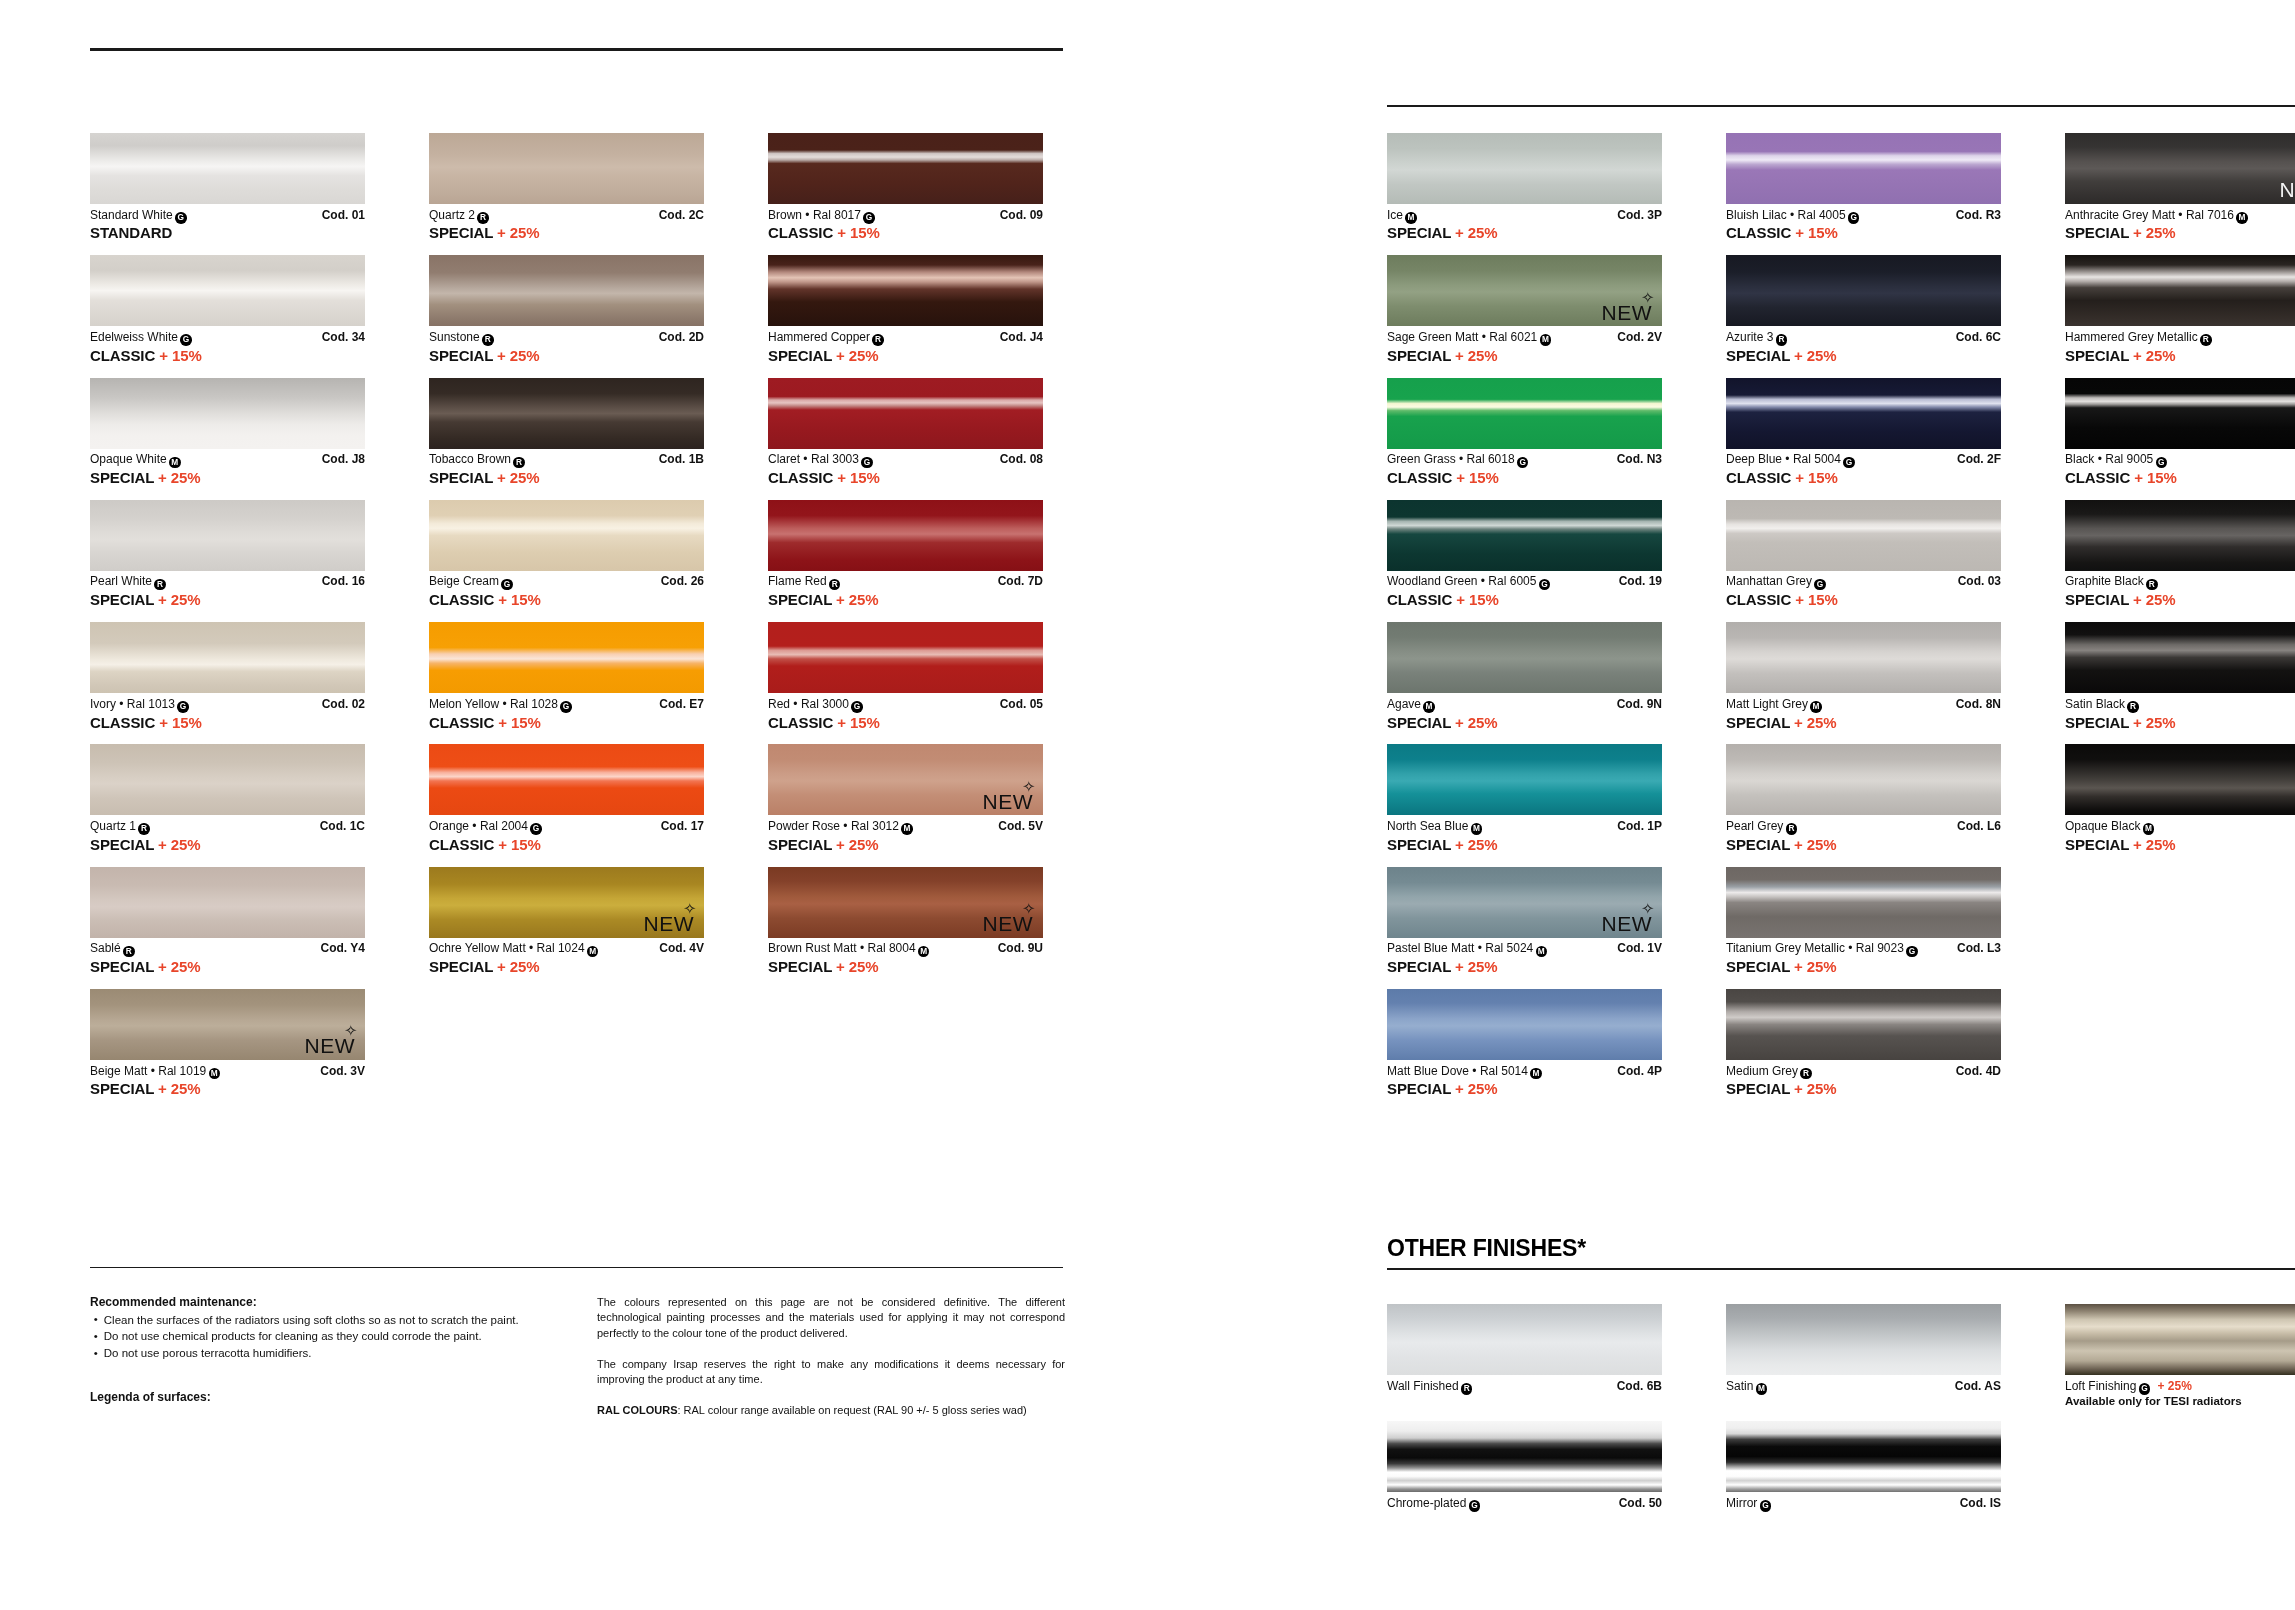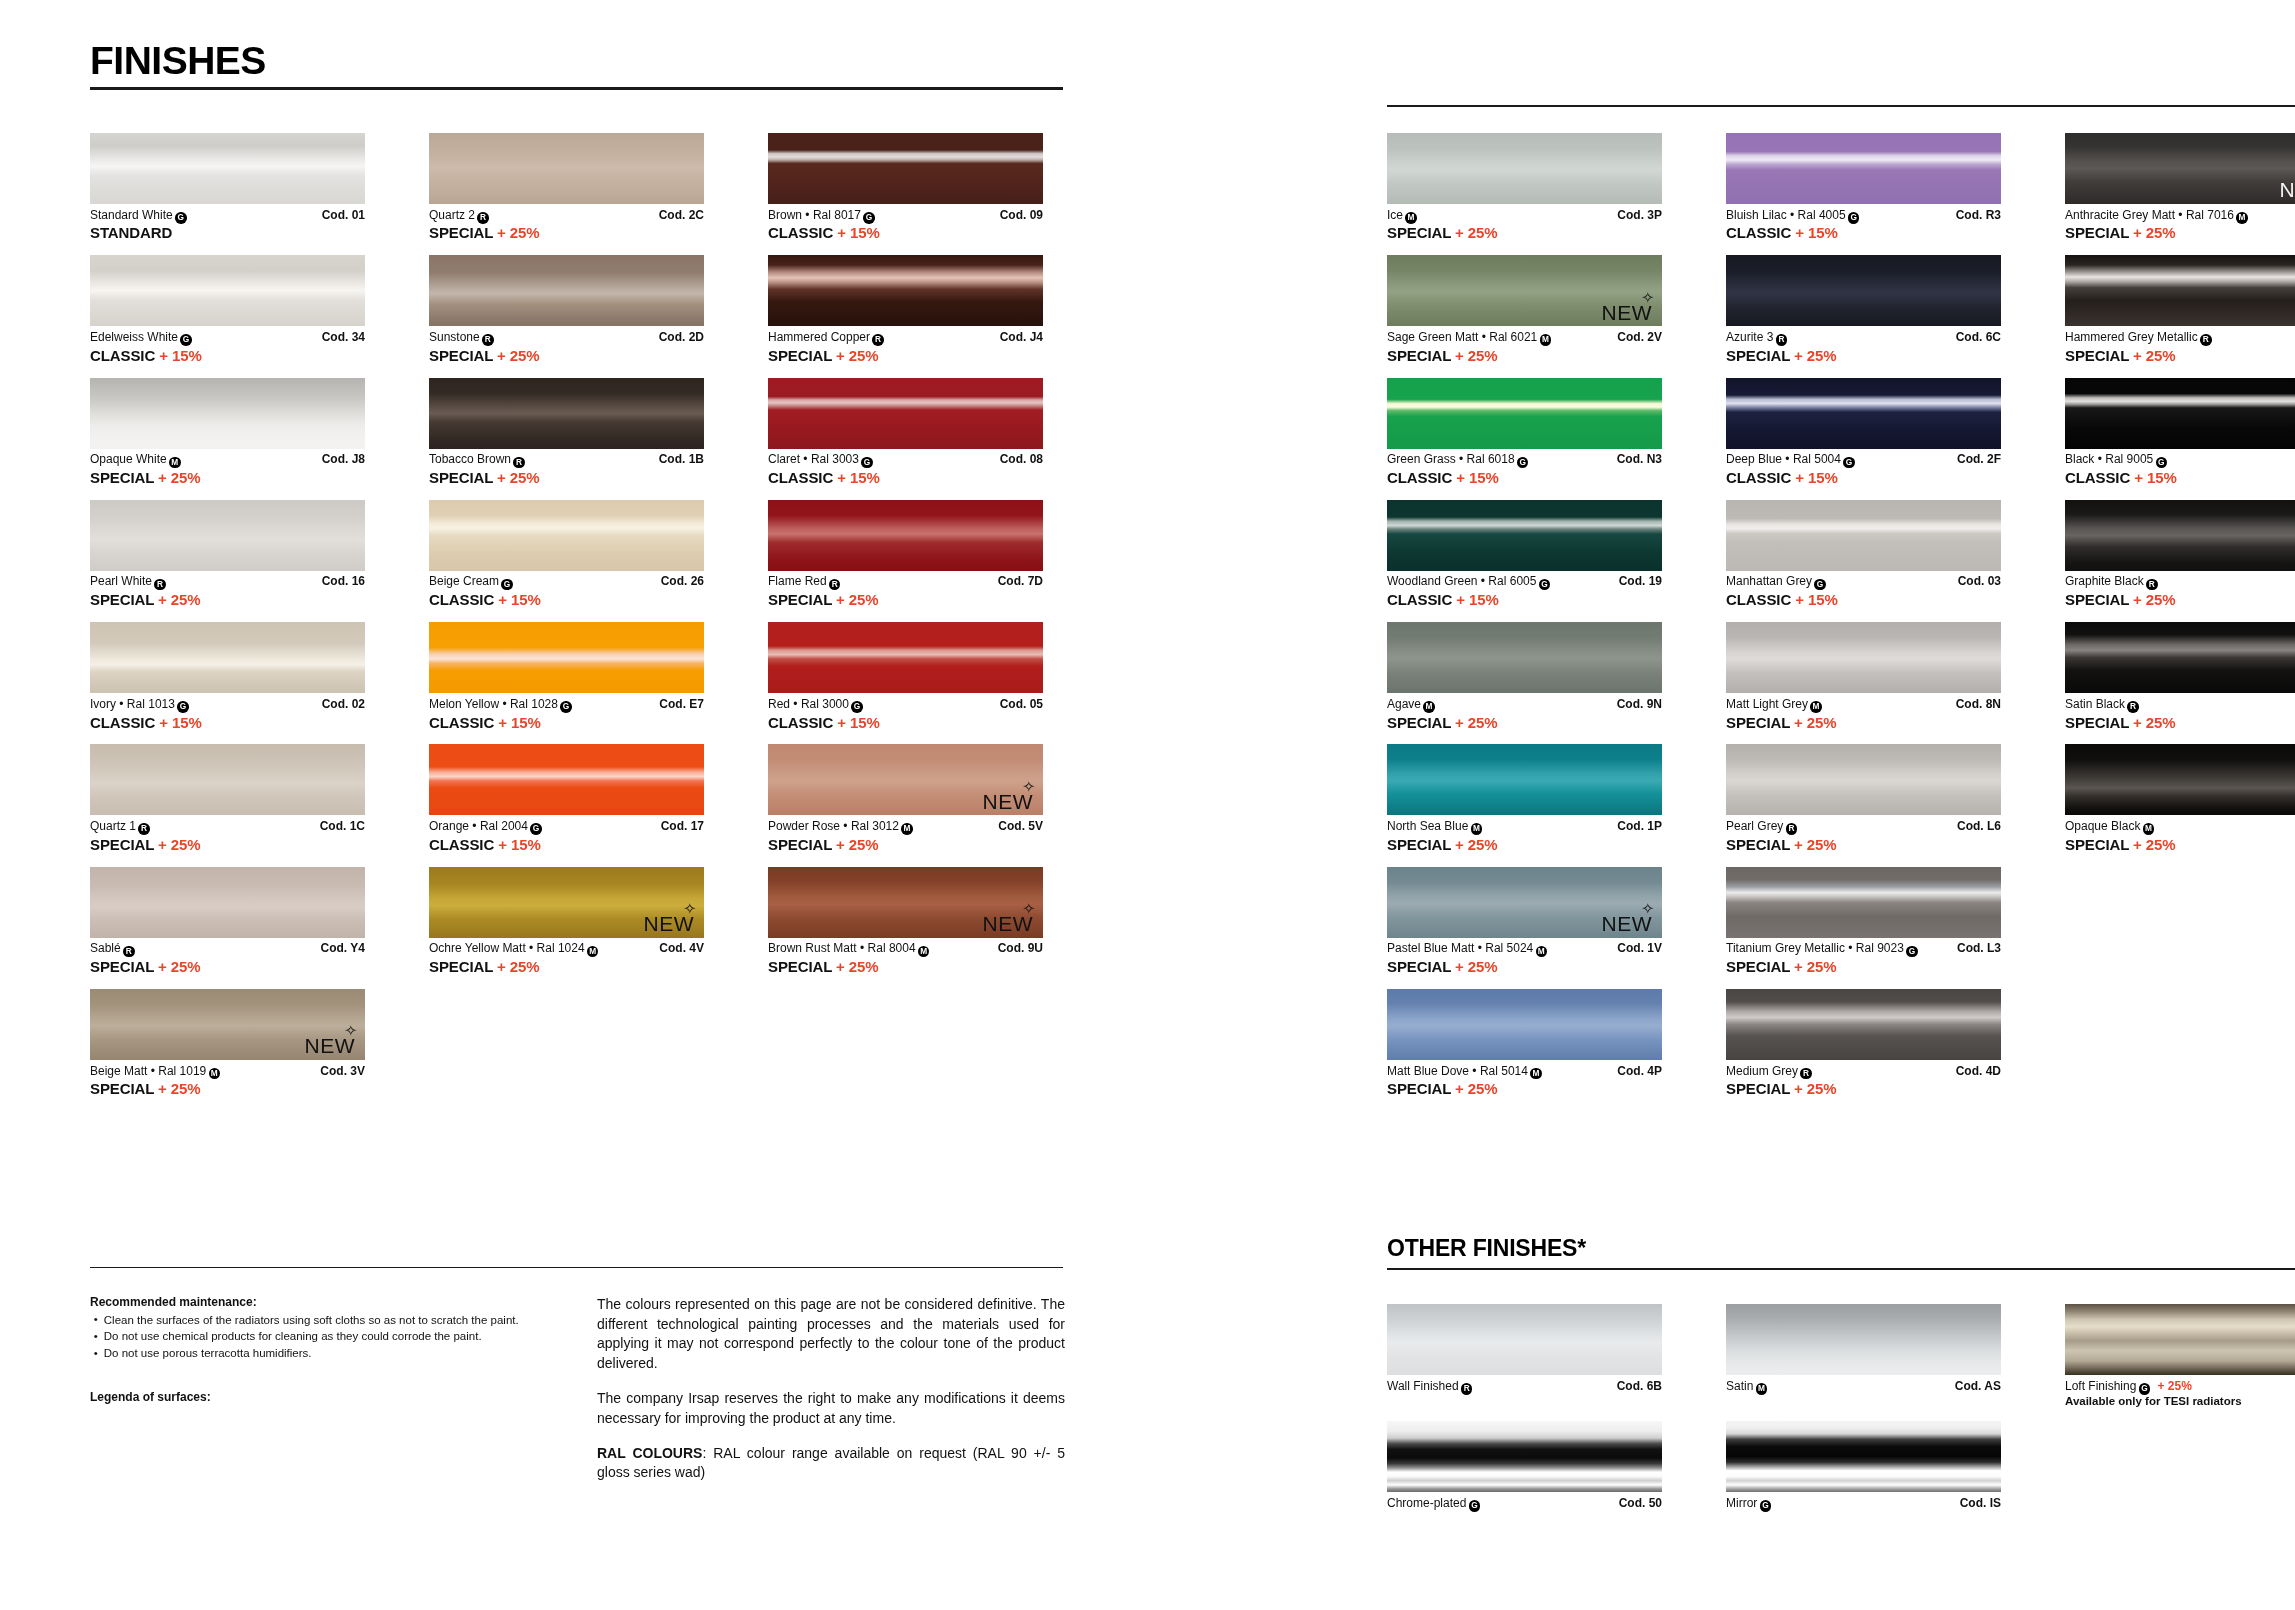--- a/index.html
+++ b/index.html
@@ -121,39 +121,38 @@
     margin-bottom: 0.9px;
   }
   .note-ul li:before {
     content: "•";
     position: absolute; left: 3.7px; top: -0.5px;
     font-size: 11.5px;
   }
   .legend-line { font-size: 11.5px; color: #111; line-height: 1.45; }
   .legend-line .badge { margin-left: 0; margin-right: 3.7px; }
   .para {
-    font-size: 14px; line-height: 1.4; color: #111; text-align: justify;
+    font-size: 11px; line-height: 1.4; color: #111; text-align: justify;
     margin-bottom: 15.6px;
   }
   .para b { font-weight: 700; }
 
   .other-title {
     font-family: "Liberation Sans", sans-serif;
     font-weight: 800; font-size: 23px; color: #000; letter-spacing: -0.2px;
   }
 </style>
 </head>
 <body>
 
 <div class="page">
 
   <div class="leaf leaf-left">
 
     <div class="title-block" style="left:90px; top:41px; width:973px;">
-      <div class="big-title">FINISHES</div>
       <div class="rule" style="margin-top:7.3px;"></div>
     </div>
 
     <div class="swatch-grid" id="left-grid" style="left:90px; top:133px;">
         <div class="cell" style="margin-bottom: 13.8px;">
           <div class="chip" style="background: linear-gradient(rgb(214, 212, 209) 0%, rgb(207, 205, 202) 18%, rgb(235, 234, 232) 38%, rgb(246, 245, 244) 47%, rgb(229, 227, 225) 60%, rgb(222, 220, 217) 80%, rgb(217, 215, 212) 100%);"></div>
           <div class="caption">
             <div class="cap-name">Standard White<span class="badge">G</span></div>
             <div class="cap-code">Cod. 01</div>
           </div>

